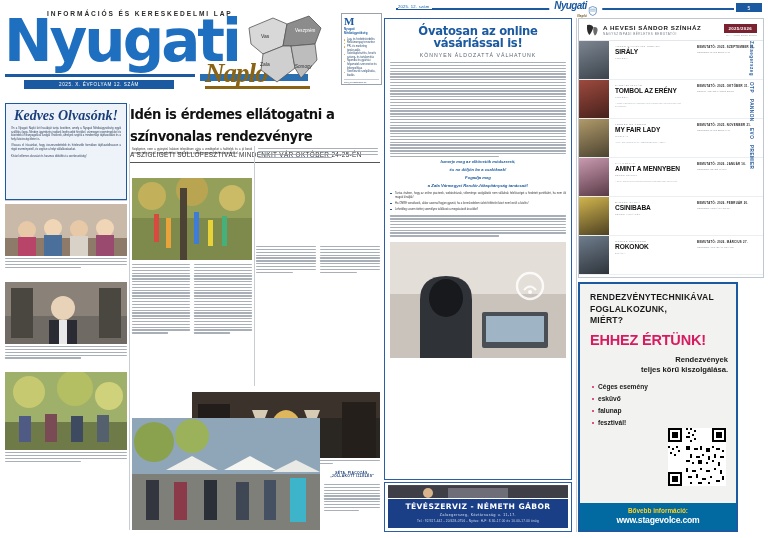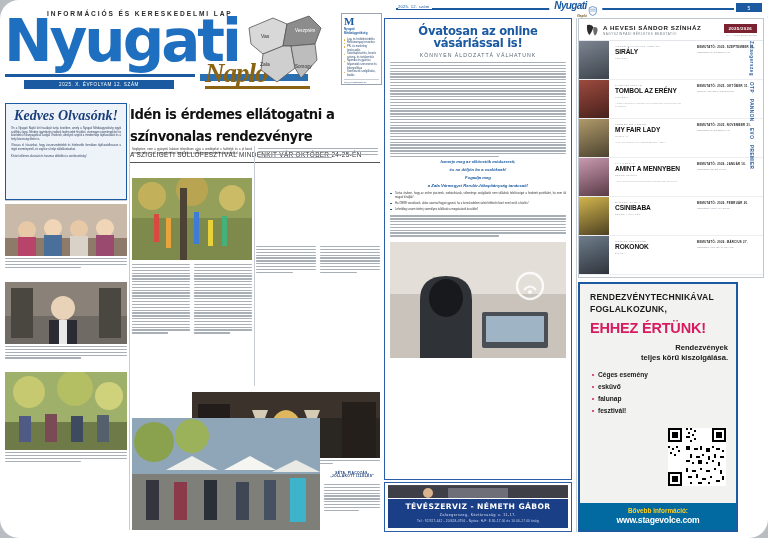--- a/index.html
+++ b/index.html
@@ -2,21 +2,21 @@
 <html lang="hu"><head>
 <meta charset="utf-8">
 <style>
   html,body{margin:0;padding:0;}
   body{
     width:768px;height:538px;overflow:hidden;
     background:#b9bdc2;
     font-family:"Liberation Sans", sans-serif;
     -webkit-font-smoothing:antialiased;
   }
-  .page{position:relative;width:768px;height:538px;background:#ffffff;border-radius:19px;}
+  .page{position:relative;width:768px;height:538px;background:#ffffff;}
 
   
   .runhead{position:absolute;left:384px;top:0;width:384px;height:16px;background:#fff;}
   .runhead .rule{position:absolute;top:8px;left:12px;right:34px;height:2px;background:#1b5aa0;}
   .runhead .issue{position:absolute;left:14px;top:4px;font-size:4.2px;color:#1b5aa0;letter-spacing:.2px;background:#fff;padding-right:3px;}
   .runhead .mini{position:absolute;left:50%;top:1px;transform:translateX(-50%);background:#fff;padding:0 5px;display:flex;align-items:center;gap:2px;}
   .runhead .mini .wm{font-size:10px;font-weight:700;color:#1b5aa0;font-style:italic;letter-spacing:-.6px;line-height:10px;}
   .runhead .mini .wm small{display:block;font-size:3.4px;text-align:right;color:#7a5a20;letter-spacing:0;}
   .runhead .mini .crest{width:9px;height:10px;}
   .runhead .pg{position:absolute;right:6px;top:3px;width:26px;height:9px;background:#1b5aa0;color:#fff;font-size:5px;display:flex;align-items:center;justify-content:center;}
@@ -616,20 +616,21 @@
       <div class="spon">OTP</div>
       <div class="spon">PANNON</div>
       <div class="spon">EVO</div>
       <div class="spon">PREMIER</div>
     </div>
   </div>
 
   <div class="adbox">
     <div class="t1">RENDEZVÉNYTECHNIKÁVAL</div>
     <div class="t1" style="padding-top:0;">FOGLALKOZUNK,</div>
+    <div class="t1" style="padding-top:0;">MIÉRT?</div>
     <div class="t2">EHHEZ ÉRTÜNK!</div>
     <div class="t3">Rendezvények</div>
     <div class="t3" style="padding-top:0;">teljes körű kiszolgálása.</div>
     <ul>
       <li>Céges esemény</li>
       <li>esküvő</li>
       <li>falunap</li>
       <li>fesztivál!</li>
     </ul>
     <div class="qr">

